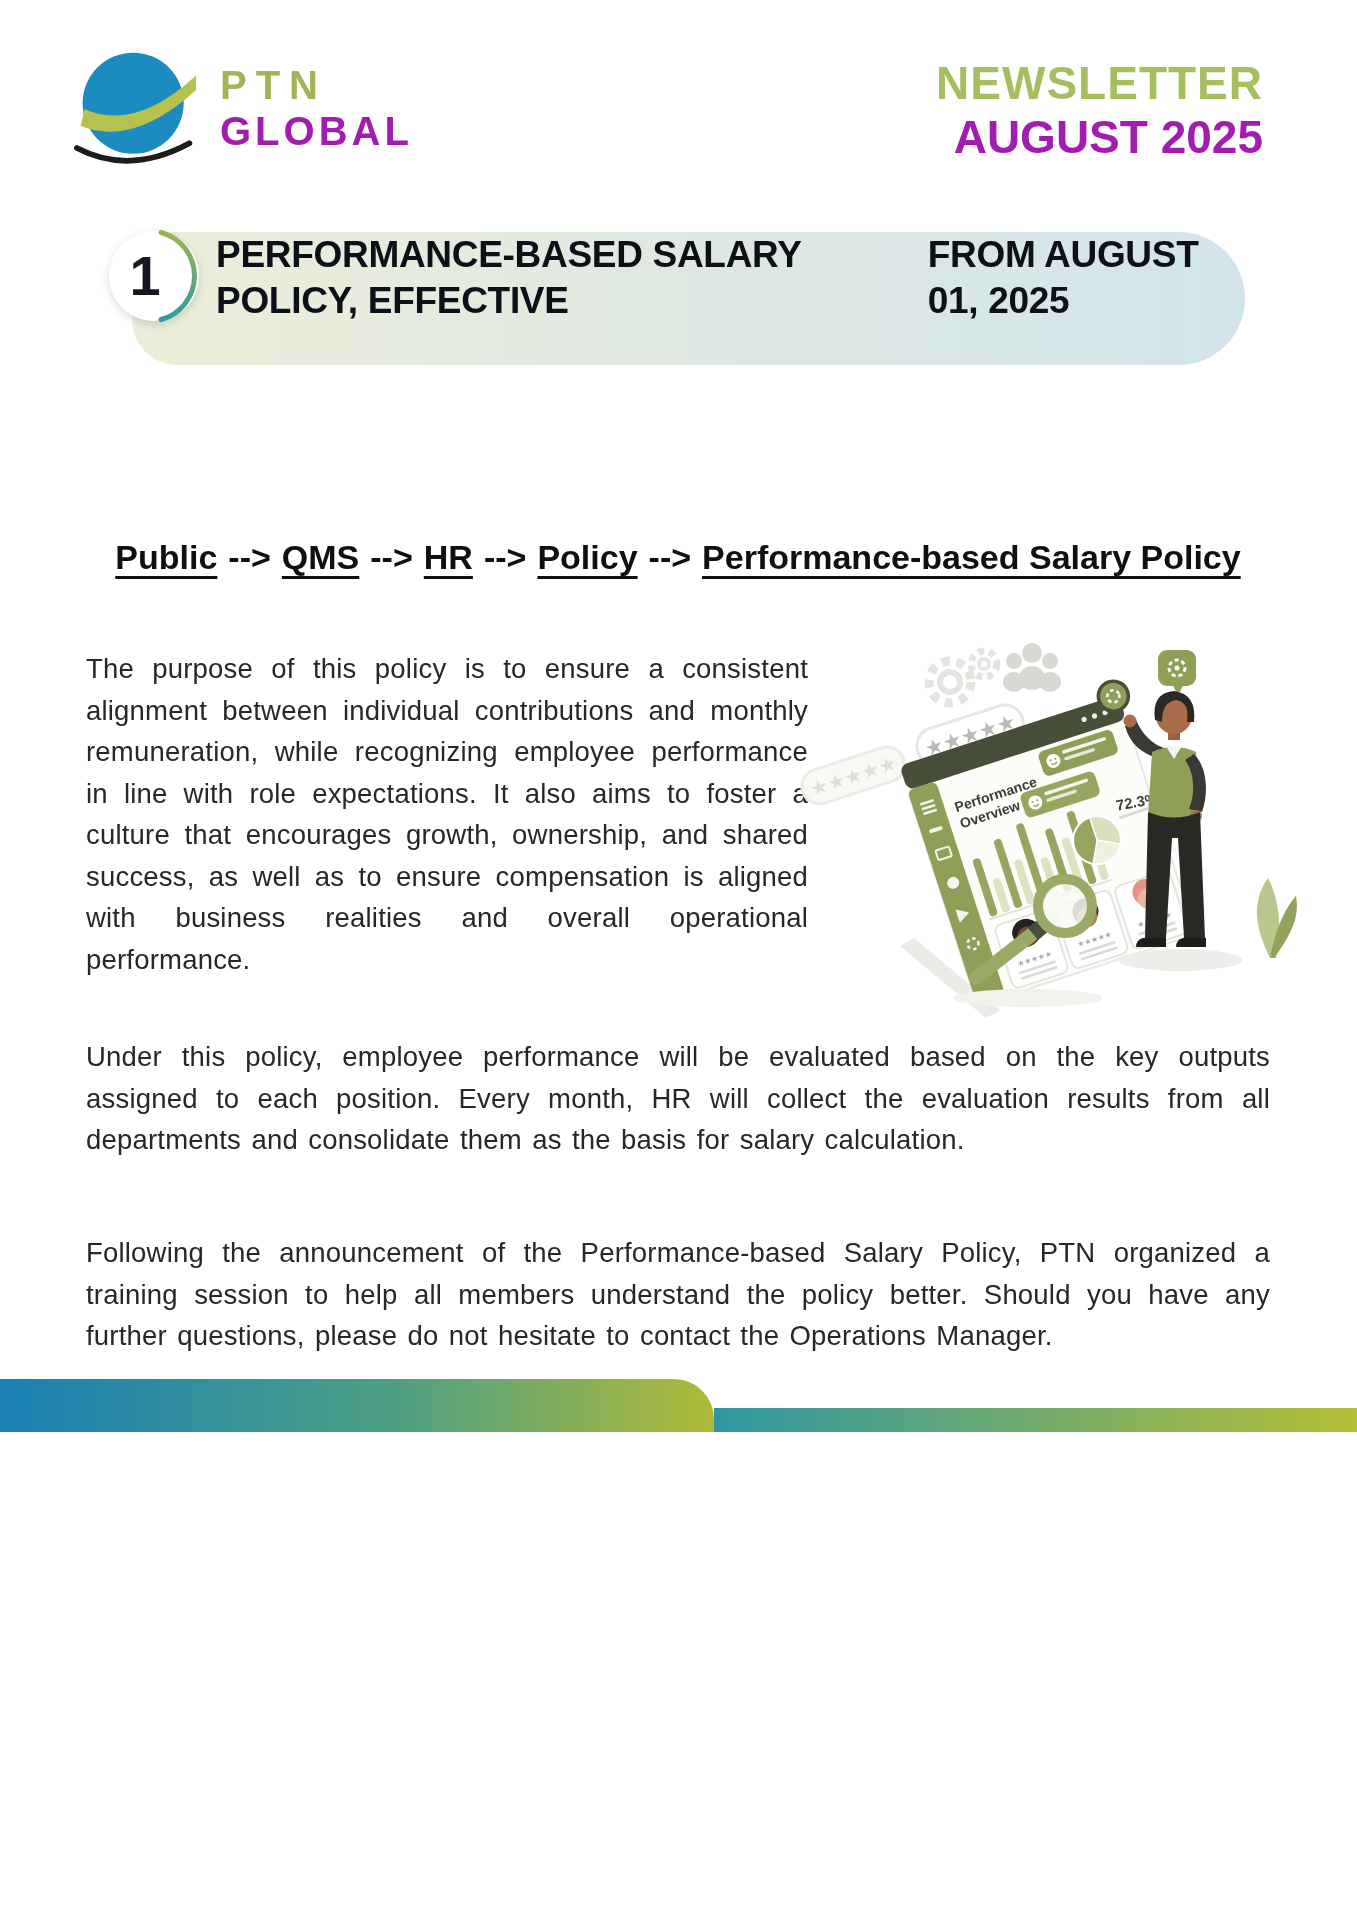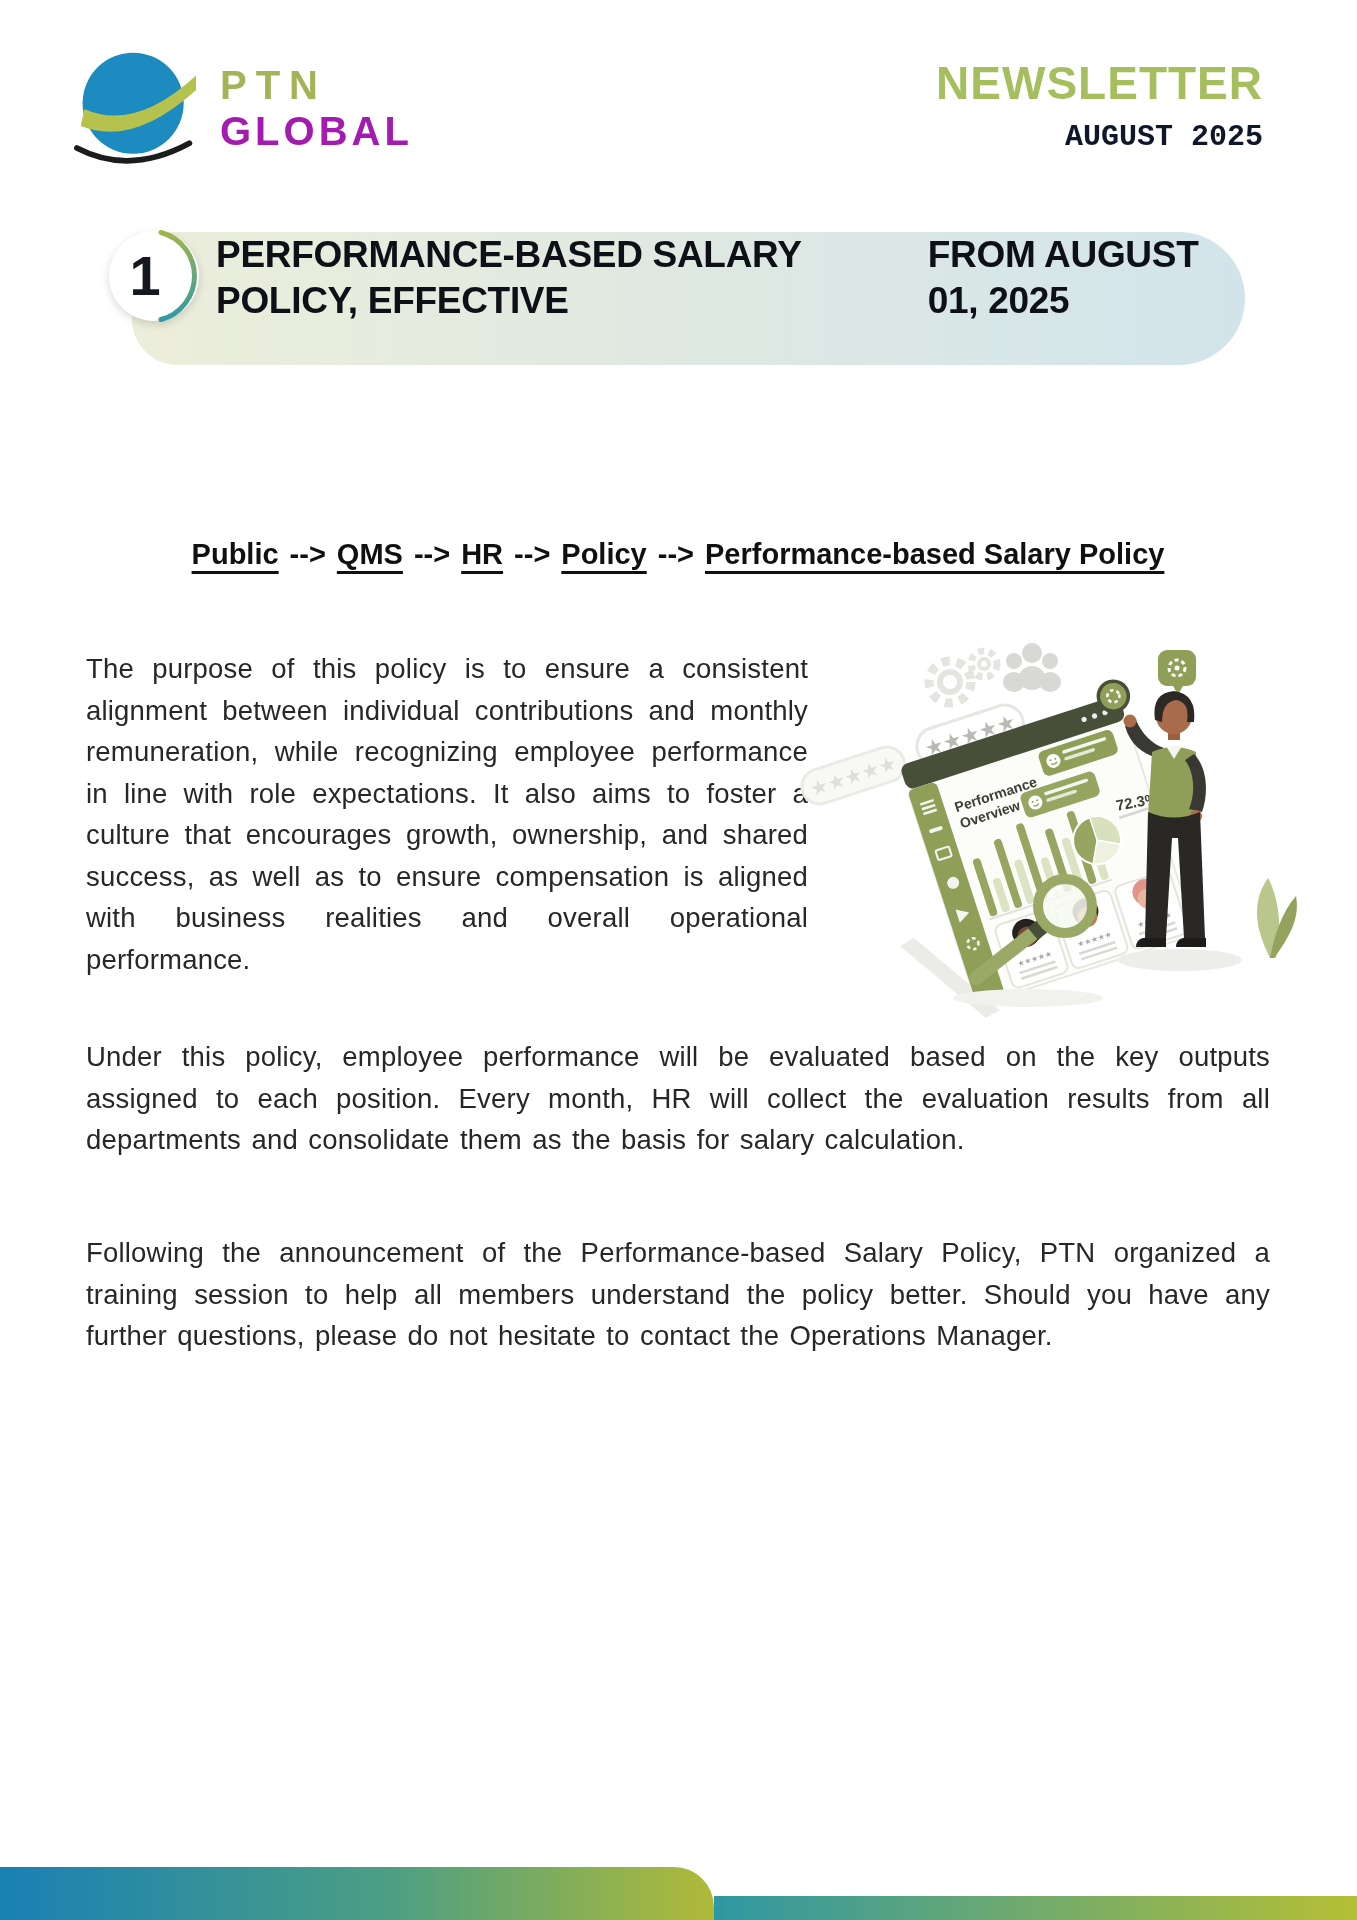--- a/index.html
+++ b/index.html
@@ -1,28 +1,28 @@
 <!DOCTYPE html>
 <html><head>
 <meta charset="utf-8">
 <style>
   html,body{margin:0;padding:0;background:#ffffff;}
-  .page{position:relative;width:1357px;height:1920px;background:#ffffff;overflow:hidden;
+  .page{position:relative;width:1357px;height:1432px;background:#ffffff;overflow:hidden;
         font-family:"Liberation Sans", sans-serif;}
 
   
   .logo{position:absolute;left:74px;top:48px;display:flex;}
   .logo-mark{width:124px;height:120px;}
   .logo-text{margin-left:22px;padding-top:14px;}
   .logo-ptn{font-size:40px;font-weight:bold;color:#a3b457;letter-spacing:9px;line-height:46px;}
   .logo-global{font-size:40px;font-weight:bold;color:#a21caf;letter-spacing:4px;line-height:46px;}
 
   .masthead-right{position:absolute;right:94px;top:56px;text-align:right;margin-left:15px;}
   .mast-title{font-size:46px;font-weight:bold;color:#a6bf5e;line-height:54px;letter-spacing:1px;}
-  .mast-issue{font-size:30px;font-weight:bold;color:#0f172a;line-height:54px;font-family:Liberation Mono, monospace;}
+  .mast-issue{font-size:46px;font-weight:bold;color:#a21caf;line-height:54px;}
 
   
   .section-banner{position:absolute;left:132px;top:232px;width:1113px;height:133px;
     border-radius:48px 70px 70px 48px;
     background:linear-gradient(90deg,#eceeda 0%,#e0e9e1 45%,#d2e4eb 100%);
     display:flex;flex-direction:row;justify-content:center;
     padding-left:84px;box-sizing:border-box;}
   .section-title-line{font-size:37px;font-weight:bold;color:#0d1016;line-height:46px;letter-spacing:-0.3px;}
   .section-badge{position:absolute;left:108px;top:226px;width:98px;height:100px;
     filter:drop-shadow(0 3px 4px rgba(0,0,0,0.15));}
@@ -30,21 +30,21 @@
   
   .body-text{position:absolute;left:86px;width:1184px;margin:0;
     font-size:27.5px;line-height:41.5px;color:#272727;
     text-align:justify;letter-spacing:0.2px;word-spacing:2.5px;}
   .intro{top:424px;}
   .purpose{top:648px;width:722px;}
   .evaluation{top:1036px;}
   .training{top:1232px;}
 
   .path-line{position:absolute;left:86px;top:538px;width:1184px;text-align:center;
-    font-size:29px;font-weight:bold;color:#101010;}
+    font-size:34px;font-weight:bold;color:#101010;}
   .path-line .seg{text-decoration:underline;text-decoration-thickness:3px;text-underline-offset:7px;}
   .path-line .sep{margin:0 11px;text-decoration:none;}
 
   
   .illustration{position:absolute;left:728px;top:606px;width:586px;height:420px;}
 
   
   .footer-bar-left{position:absolute;left:0;bottom:0;width:714px;height:53px;
     border-top-right-radius:40px;
     background:linear-gradient(90deg,#1980b5 0%,#4d9f83 55%,#b0ba38 100%);}

